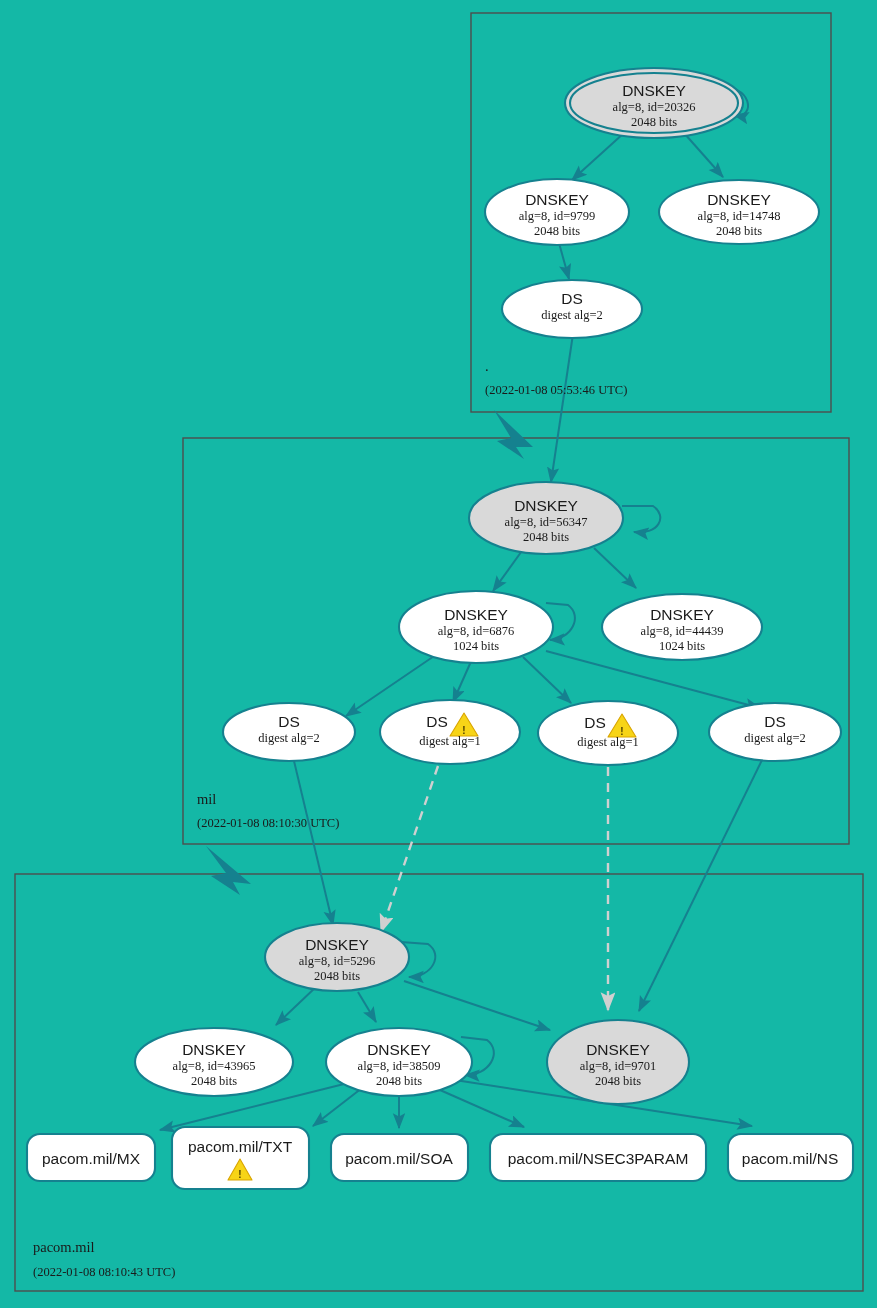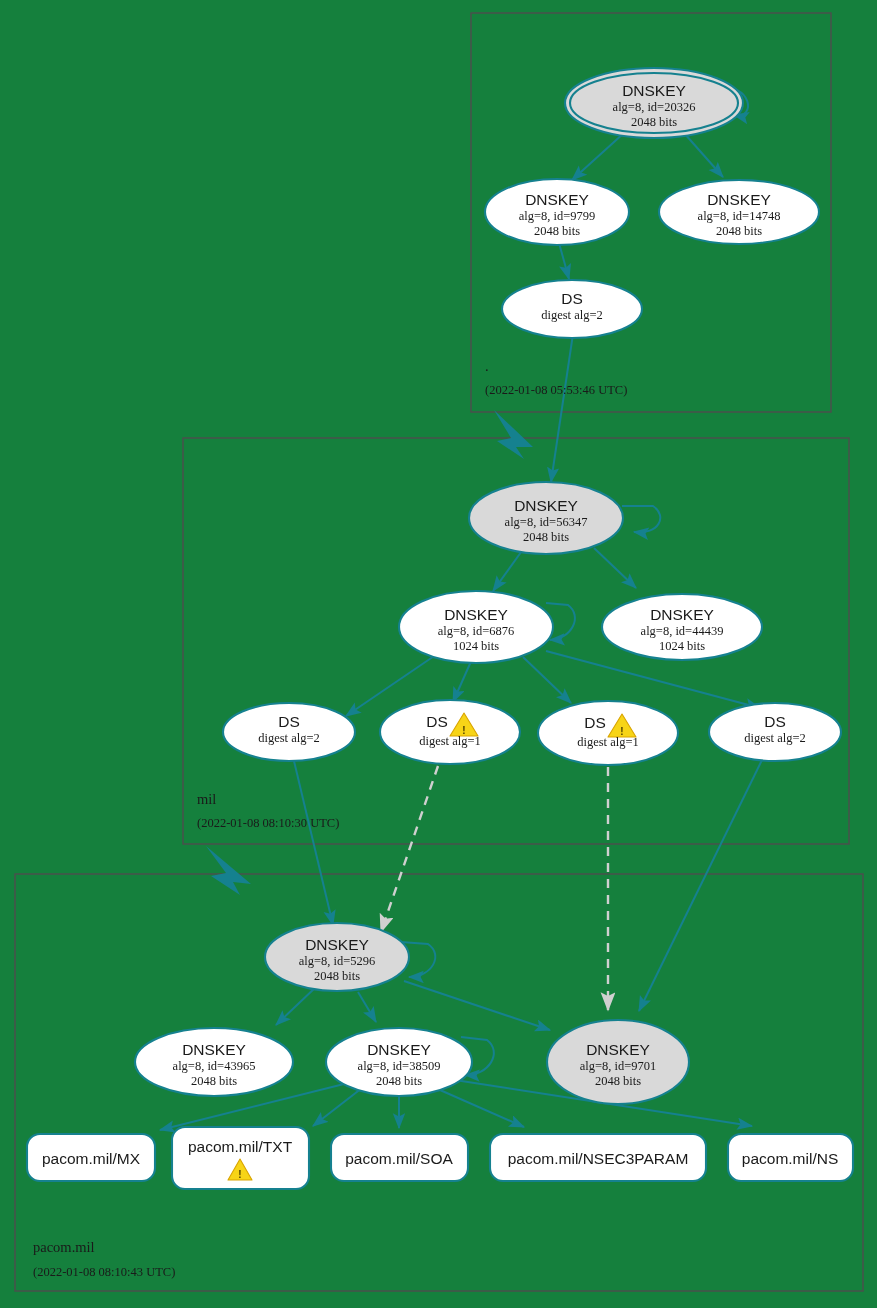--- a/index.html
+++ b/index.html
@@ -4,21 +4,21 @@
 <style>
   html, body {
     margin: 0;
     padding: 0;
     background: #ffffff;
   }
   #root-canvas {
     position: relative;
     width: 877px;
     height: 1308px;
-    background: #15803d;
+    background: #14b8a6;
     font-family: "Liberation Sans", sans-serif;
     overflow: hidden;
   }
   svg.graph {
     position: absolute;
     top: 0;
     left: 0;
     width: 877px;
     height: 1308px;
   }

